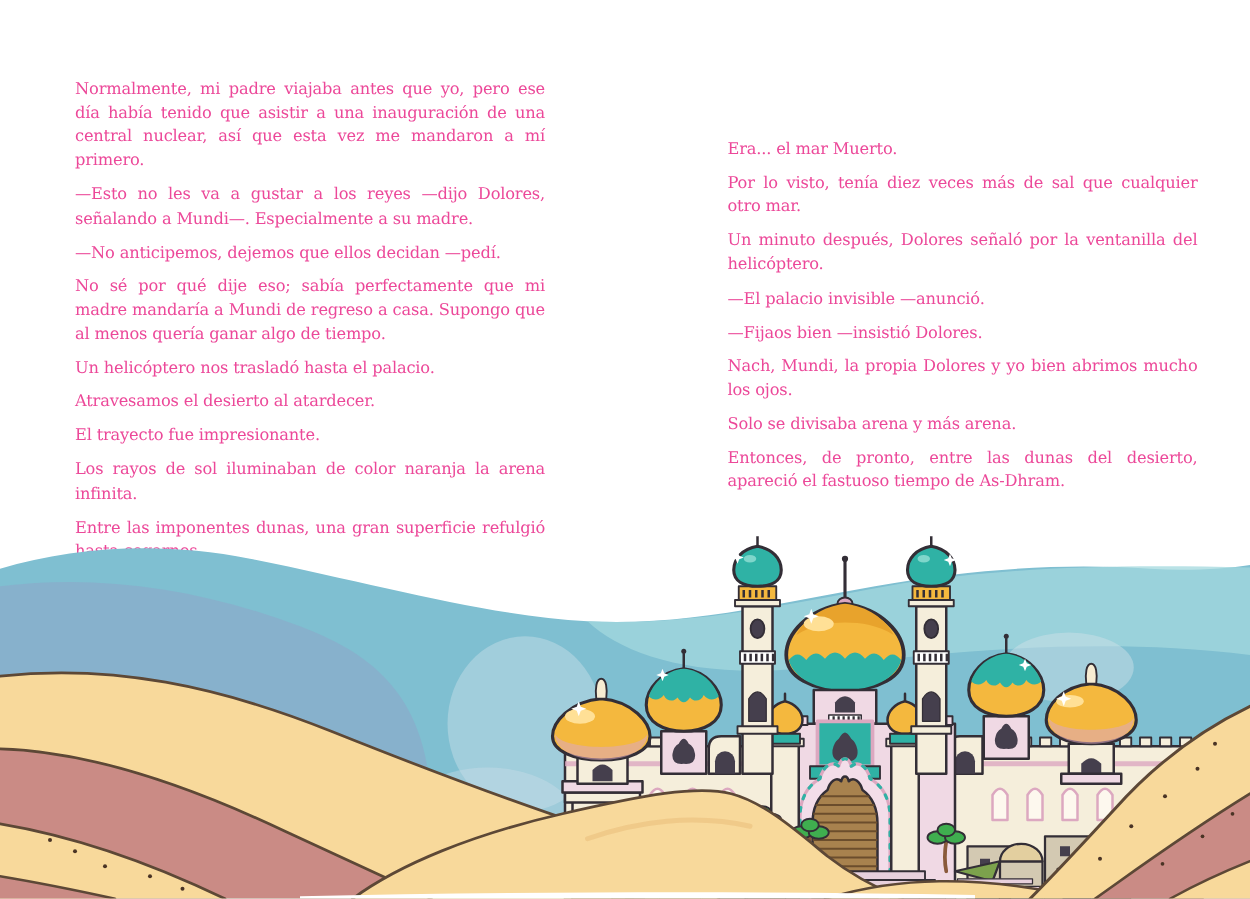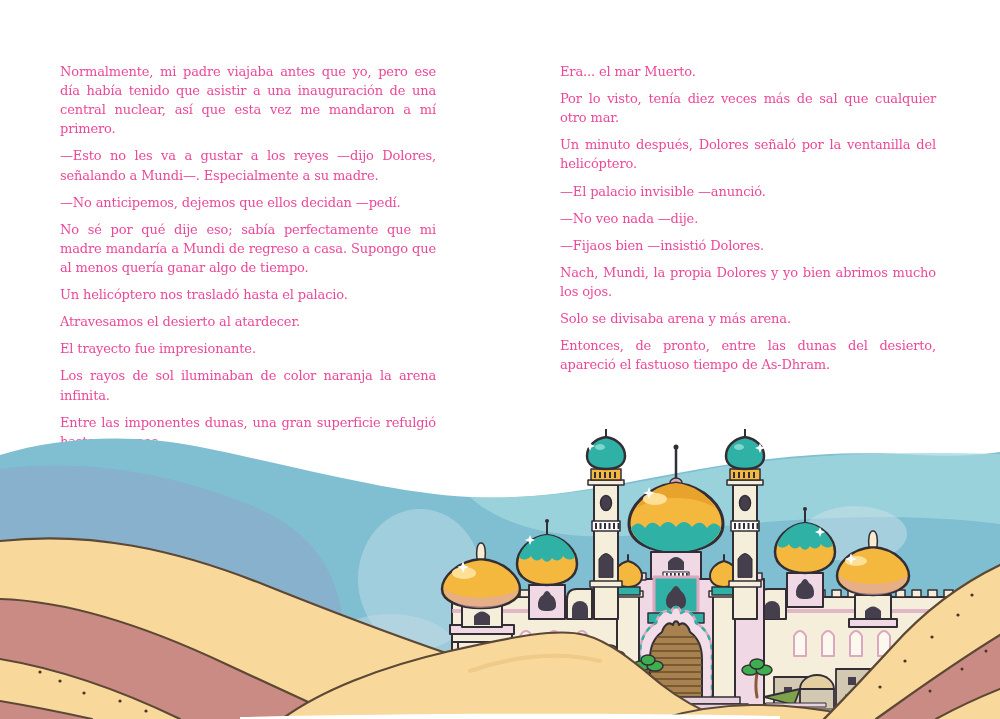--- a/index.html
+++ b/index.html
@@ -1,21 +1,21 @@
 <!DOCTYPE html>
 <html lang="es" style="--c-sky: #7fbfd1; --c-sky_light: #a3d8de; --c-sky_blue: #8ea6c9; --c-haze: #ccdfe8; --c-sand: #f8d99b; --c-sand_deep: #eec684; --c-mauve: #ca8b85; --c-outline_sand: #5d4836; --c-ink: #332e36; --c-wall: #f5eedb; --c-wall_light: #fdf8ee; --c-pink_light: #f0d9e4; --c-pink_mid: #dca8c0; --c-gold: #f4b83e; --c-gold_dark: #e8a32c; --c-gold_hi: #ffe096; --c-teal: #2fb2a5; --c-window: #453f4d; --c-door: #a8824e; --c-door_line: #6b4d2c; --c-house: #d3c9b2; --c-house_dome: #e3cf9f; --c-palm: #3fae4f; --c-trunk: #8a5a3b; --c-accent_orange: #e8833a; --c-step: #e7d0dc;"><head>
 <meta charset="utf-8">
 <style>
   html,body{margin:0;padding:0;background:#ffffff;}
   .page{position:relative;width:1000px;height:719px;background:#fff;overflow:hidden;
         font-family:"DejaVu Serif", serif;}
   .text-col{position:absolute;top:62px;width:376px;text-align:justify;
             font-size:13px;line-height:1.47;letter-spacing:-0.15px;color:#ec4899;}
   .text-col.left{left:60px;}
-  .text-col.right{left:560px;}
+  .text-col.right{left:582px;margin-top:48px;}
   .text-col p{margin:0 0 8px 0;}
   .illus{position:absolute;left:0;top:429px;width:1000px;height:290px;}
   svg{display:block;}
 </style>
 </head>
 <body>
 
 <div class="page">
 
   <div class="text-col left">
@@ -28,21 +28,20 @@
     <p>El trayecto fue impresionante.</p>
     <p>Los rayos de sol iluminaban de color naranja la arena infinita.</p>
     <p>Entre las imponentes dunas, una gran superficie refulgió hasta cegarnos.</p>
   </div>
 
   <div class="text-col right">
     <p>Era... el mar Muerto.</p>
     <p>Por lo visto, tenía diez veces más de sal que cualquier otro mar.</p>
     <p>Un minuto después, Dolores señaló por la ventanilla del helicóptero.</p>
     <p>—El palacio invisible —anunció.</p>
-    <p>—No veo nada —dije.</p>
     <p>—Fijaos bien —insistió Dolores.</p>
     <p>Nach, Mundi, la propia Dolores y yo bien abrimos mucho los ojos.</p>
     <p>Solo se divisaba arena y más arena.</p>
     <p>Entonces, de pronto, entre las dunas del desierto, apareció el fastuoso tiempo de As-Dhram.</p>
   </div>
 
   <div class="illus">
   <svg width="1000" height="290" viewBox="0 0 1000 290" xmlns="http://www.w3.org/2000/svg">
     <defs>
       <clipPath id="doorClip">

